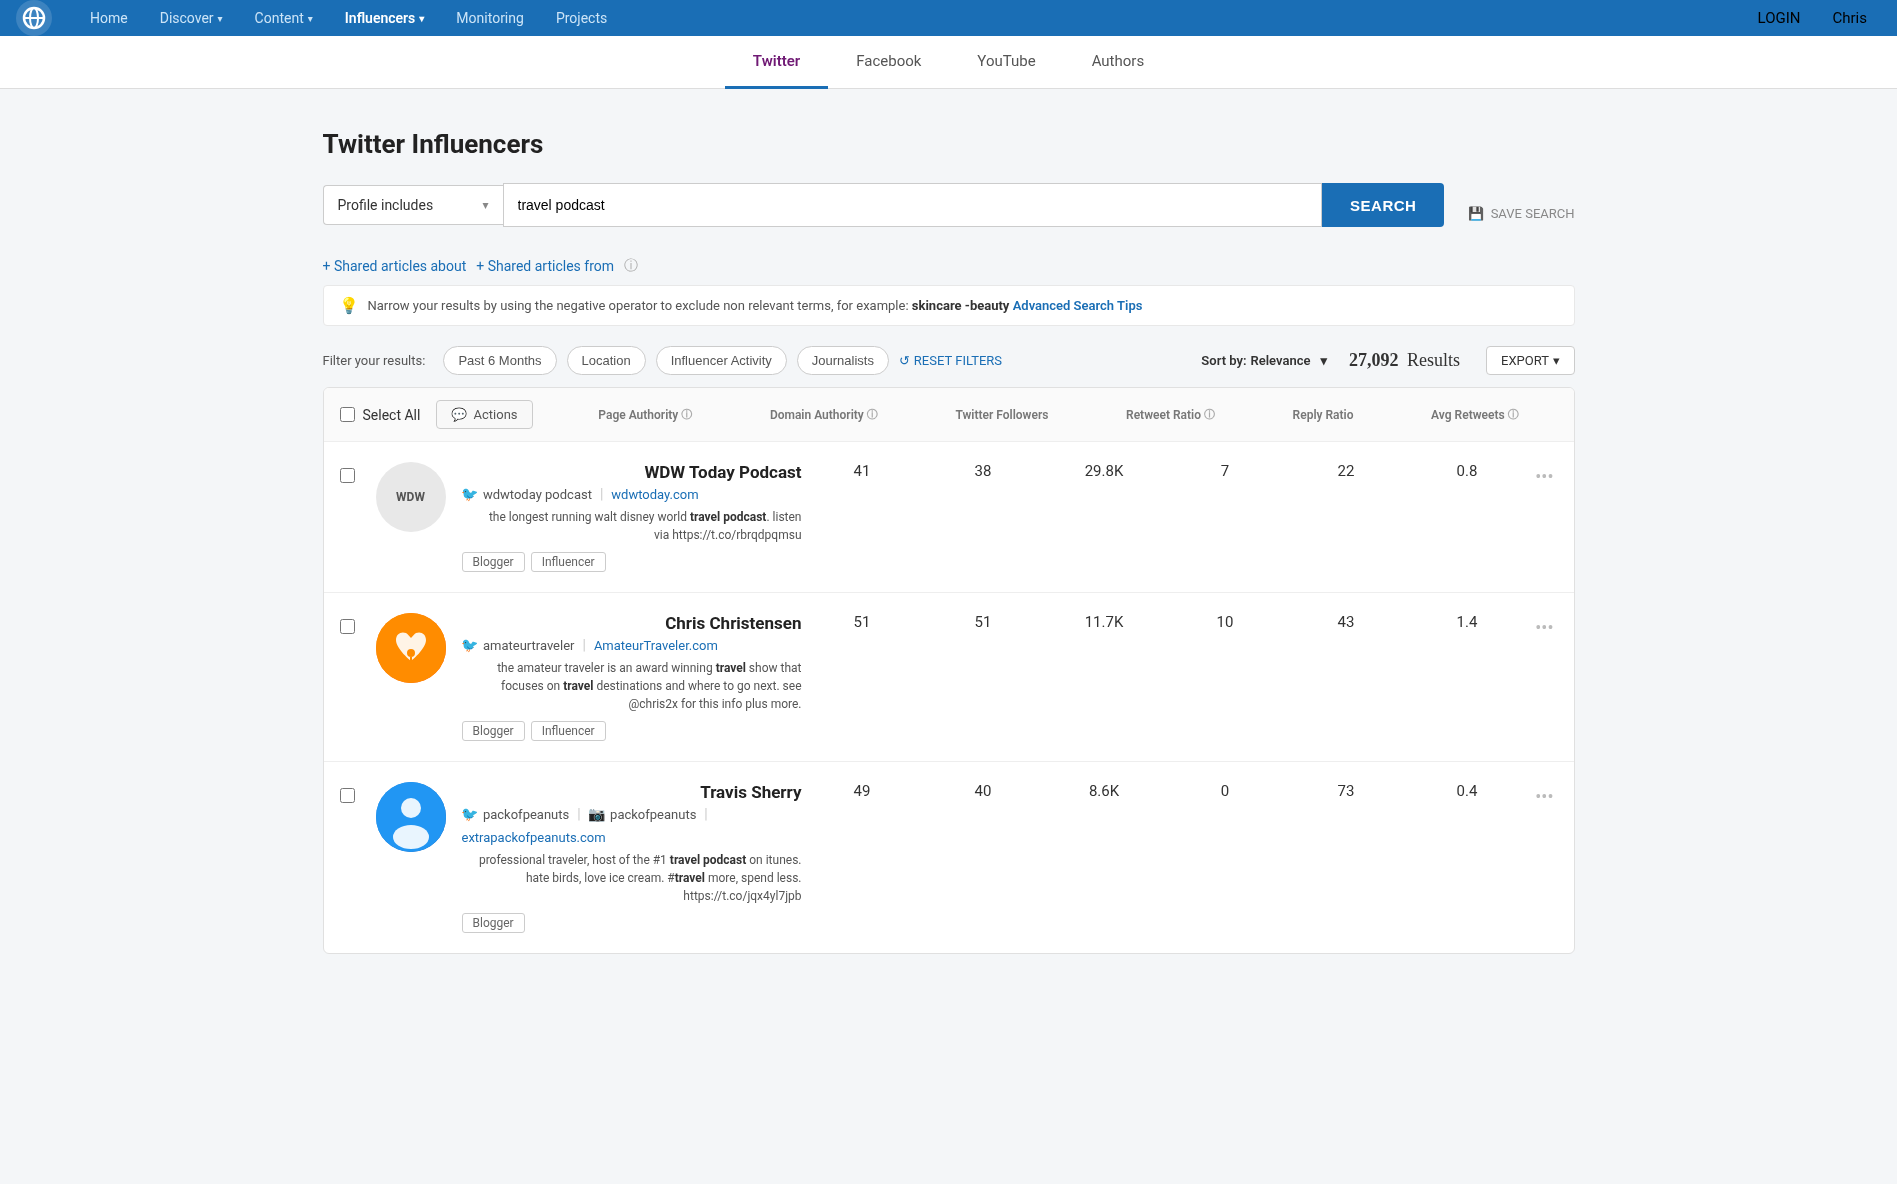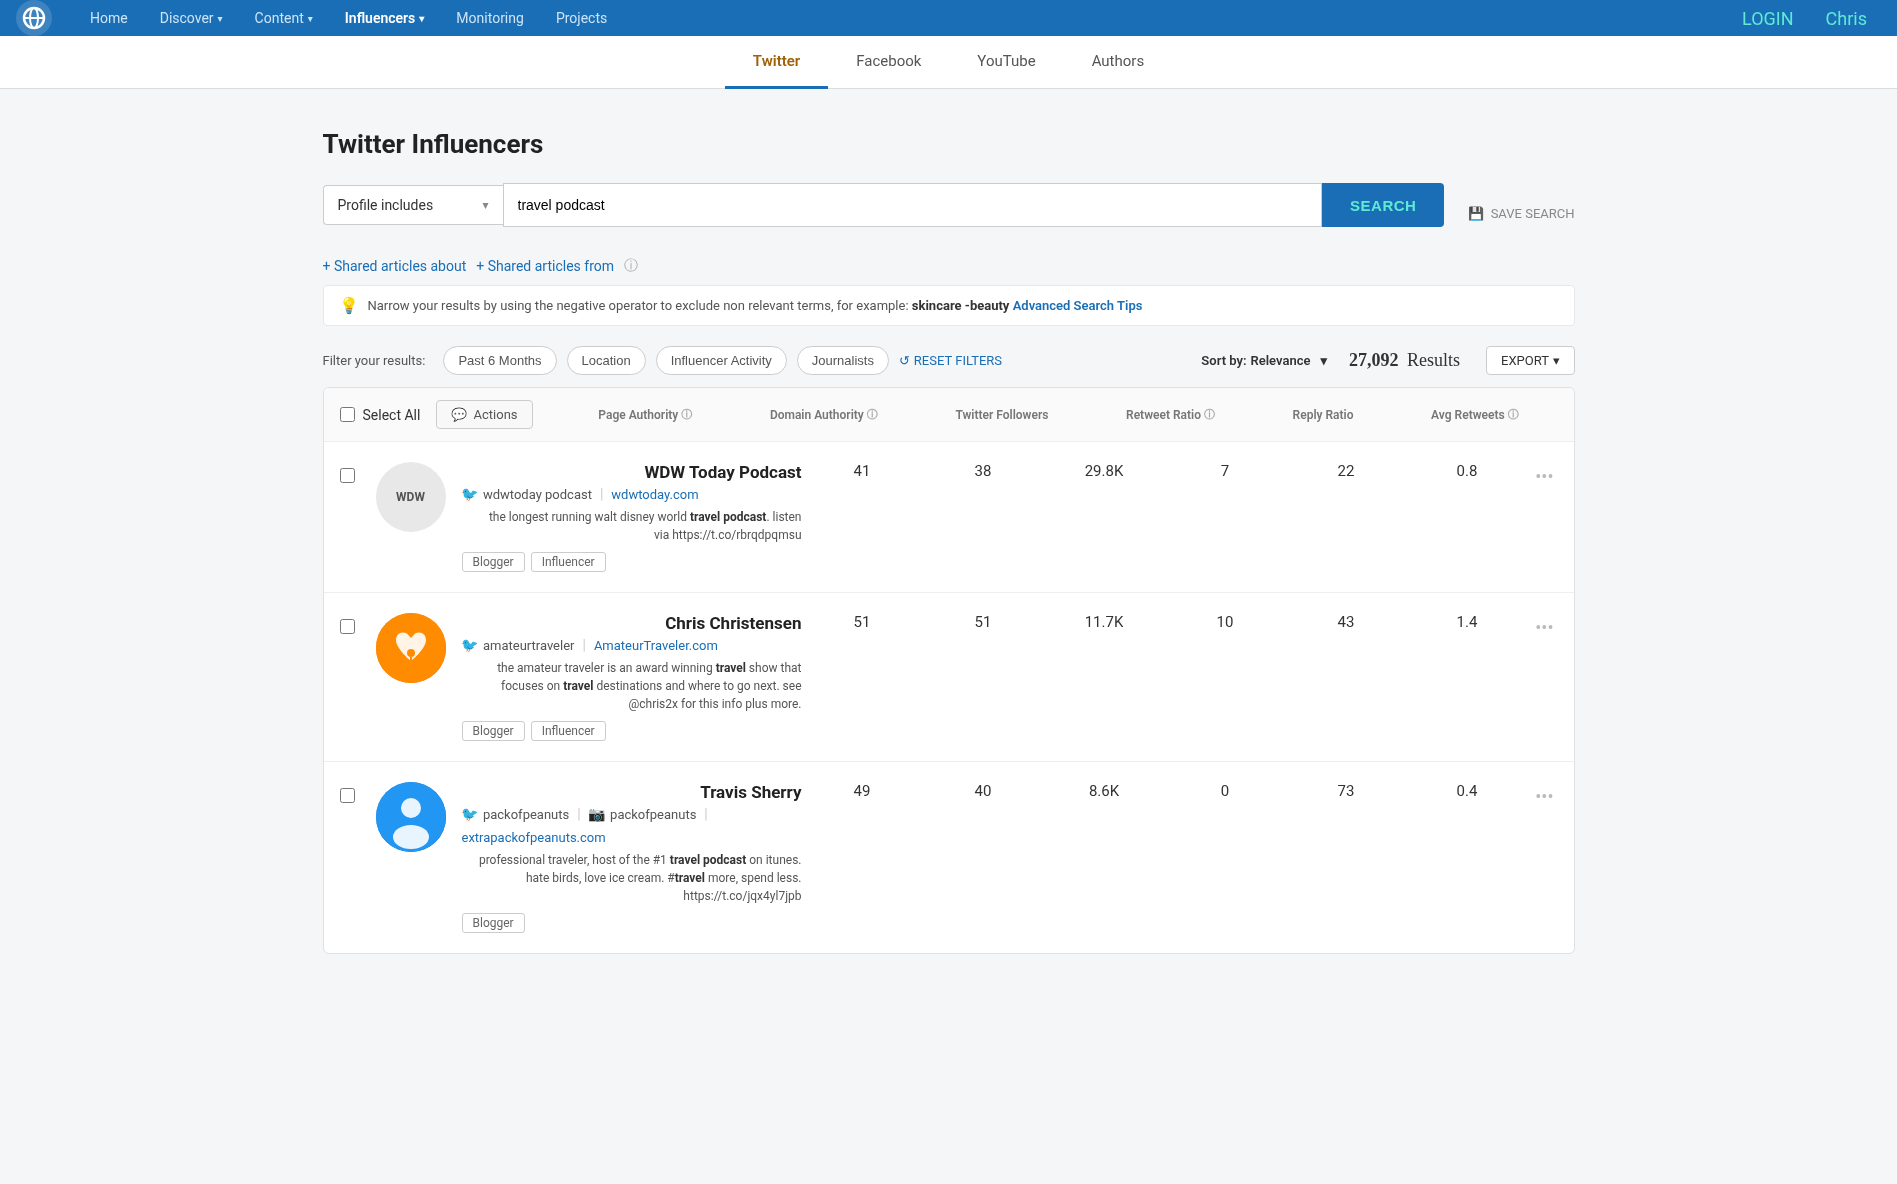--- a/index.html
+++ b/index.html
@@ -6,38 +6,38 @@
     body { font-family: -apple-system, BlinkMacSystemFont, 'Segoe UI', Roboto, sans-serif; background: #f4f6f8; color: #333; font-size: 14px; }
 
     
     nav { background: #1a6eb5; display: flex; align-items: center; height: 36px; padding: 0 16px; }
     .nav-logo { width: 36px; height: 36px; margin-right: 24px; }
     .nav-logo svg { width: 36px; height: 36px; }
     .nav-links { display: flex; align-items: center; gap: 4px; flex: 1; }
     .nav-link { color: #cce4f7; text-decoration: none; padding: 6px 14px; font-size: 14px; border-radius: 3px; cursor: pointer; white-space: nowrap; display: flex; align-items: center; gap: 4px; }
     .nav-link.active { color: #fff; font-weight: 600; }
     .nav-right { display: flex; align-items: center; gap: 4px; }
-    .nav-right-btn { color: #5eead4; padding: 6px 14px; cursor: pointer; font-size: 18px; }
+    .nav-right-btn { color: #000000; padding: 6px 14px; cursor: pointer; font-size: 15px; }
     .chevron { font-size: 10px; }
 
     
     .tabs-bar { background: #fff; border-bottom: 1px solid #ddd; display: flex; justify-content: center; }
     .tabs-inner { display: flex; gap: 0; }
     .tab { padding: 16px 28px; font-size: 15px; color: #555; cursor: pointer; border-bottom: 3px solid transparent; margin-bottom: -1px; text-decoration: none; }
-    .tab.active { color: #a16207; font-weight: 600; border-bottom-color: #1a6eb5; }
+    .tab.active { color: #701a75; font-weight: 600; border-bottom-color: #1a6eb5; }
 
     
     .page { max-width: 1300px; margin: 0 auto; padding: 40px 24px 24px; }
     .page-title { font-size: 26px; font-weight: 700; color: #222; margin-bottom: 24px; }
 
     
     .search-bar { display: flex; align-items: center; gap: 0; margin-bottom: 16px; }
     .search-dropdown { display: flex; align-items: center; justify-content: space-between; border: 1px solid #ccc; border-right: none; border-radius: 4px 0 0 4px; background: #fff; padding: 0 14px; height: 40px; min-width: 180px; cursor: pointer; font-size: 14px; color: #333; }
     .search-input { flex: 1; border: 1px solid #ccc; height: 44px; padding: 0 14px; font-size: 14px; outline: none; }
-    .search-btn { background: #1a6eb5; color: #5eead4; border: none; height: 44px; padding: 0 28px; font-size: 15px; font-weight: 700; border-radius: 0 4px 4px 0; cursor: pointer; letter-spacing: 0.5px; }
+    .search-btn { background: #1a6eb5; color: #ffffff; border: none; height: 44px; padding: 0 28px; font-size: 15px; font-weight: 700; border-radius: 0 4px 4px 0; cursor: pointer; letter-spacing: 0.5px; }
     .save-search { margin-left: auto; display: flex; align-items: center; gap: 6px; color: #888; font-size: 13px; cursor: pointer; }
 
     
     .filters-row { display: flex; align-items: center; gap: 10px; margin-bottom: 8px; }
     .filter-tag { color: #1a6eb5; font-size: 14px; cursor: pointer; display: flex; align-items: center; gap: 4px; }
     .info-icon { color: #aaa; cursor: pointer; font-size: 14px; }
 
     
     .tip-row { background: #fff; border: 1px solid #e8e8e8; border-radius: 4px; padding: 10px 16px; margin-bottom: 20px; display: flex; align-items: center; gap: 8px; font-size: 13px; color: #555; }
     .tip-icon { font-size: 16px; }

